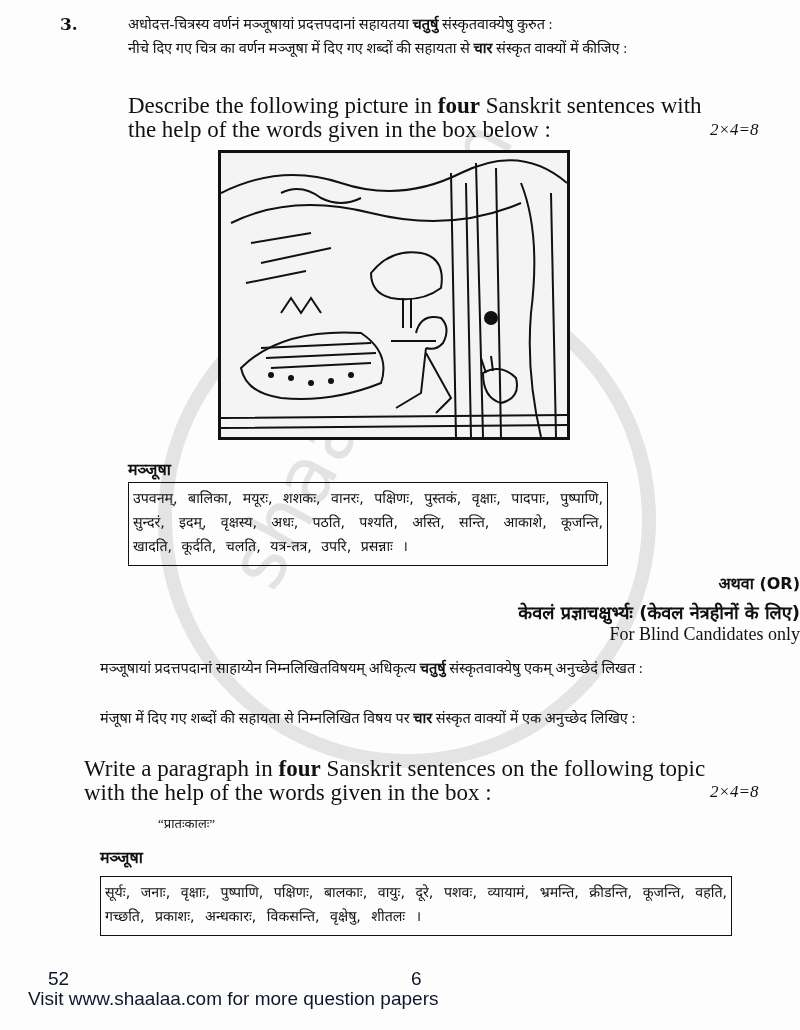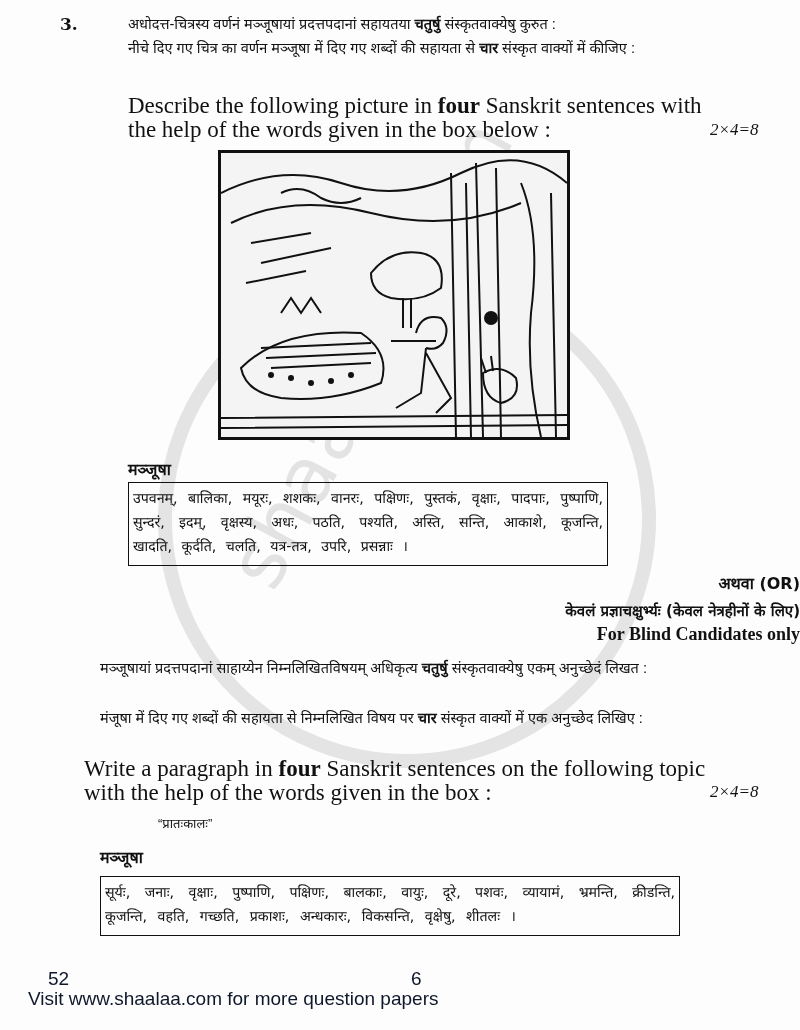--- a/index.html
+++ b/index.html
@@ -11,21 +11,21 @@
       position: absolute; left: 158px; top: 270px; width: 470px; height: 470px;
       border: 14px solid rgba(180,180,180,0.35); border-radius: 50%; pointer-events: none;
     }
     .wm-text {
       position: absolute; left: 210px; top: 560px; font-family: "DejaVu Sans", sans-serif;
       font-size: 78px; color: rgba(170,170,170,0.30); transform: rotate(-62deg);
       transform-origin: left top; letter-spacing: 2px; pointer-events: none; white-space: nowrap;
     }
     .abs { position: absolute; }
     .qnum { left: 60px; top: 14px; font-weight: bold; font-size: 17px; font-family: "DejaVu Serif", serif; }
-    .hi { font-family: Liberation Sans, sans-serif; font-size: 14.5px; line-height: 24px; }
+    .hi { font-family: Liberation Serif, serif; font-size: 14.5px; line-height: 24px; }
     .en { font-size: 23px; line-height: 24px; }
     b { font-weight: bold; }
     .marks { font-style: italic; font-size: 17px; }
     .picture {
       left: 218px; top: 150px; width: 352px; height: 290px; border: 3px solid #111; background: #f4f4f4;
       box-sizing: border-box;
     }
     .picture svg { width: 100%; height: 100%; display: block; }
     .box-title { font-family: "DejaVu Sans", sans-serif; font-weight: bold; font-size: 16px; text-align: left; }
     .wordbox {
@@ -87,36 +87,36 @@
         <circle cx="50" cy="222" r="3"></circle>
       <circle cx="270" cy="165" r="7"></circle>
     </g>
   </svg>
 </div>
 
 <div class="abs box-title" style="left:128px; top:458px; width:584px;">मञ्जूषा</div>
 <div class="abs wordbox" style="left:128px; top:482px; width:480px; height:84px;">उपवनम्, बालिका, मयूरः, शशकः, वानरः, पक्षिणः, पुस्तकं, वृक्षाः, पादपाः, पुष्पाणि, सुन्दरं, इदम्, वृक्षस्य, अधः, पठति, पश्यति, अस्ति, सन्ति, आकाशे, कूजन्ति, खादति, कूर्दति, चलति, यत्र-तत्र, उपरि, प्रसन्नाः ।</div>
 
 <div class="abs center" style="left:0; top:572px; width:800px; font-weight:bold; font-size:16px; font-family:'DejaVu Sans', sans-serif;">अथवा (OR)</div>
-<div class="abs center" style="left:0; top:600px; width:800px; font-weight:bold; font-size:15px; font-family:'DejaVu Sans', sans-serif;">केवलं प्रज्ञाचक्षुर्भ्यः (केवल नेत्रहीनों के लिए)</div>
-<div class="abs center" style="left:0; top:624px; width:800px; font-weight:bold; font-size:18px;">For Blind Candidates only</div>
+<div class="abs center" style="left:0; top:600px; width:800px; font-weight:bold; font-size:18px; font-family:'DejaVu Sans', sans-serif;">केवलं प्रज्ञाचक्षुर्भ्यः (केवल नेत्रहीनों के लिए)</div>
+<div class="abs center" style="left:0; top:624px; width:800px; font-weight:normal; font-size:18px;">For Blind Candidates only</div>
 
 <div class="abs hi" style="left:100px; top:656px; width:643px; text-align:justify;">
   <span>मञ्जूषायां प्रदत्तपदानां साहाय्येन निम्नलिखितविषयम् अधिकृत्य </span><b>चतुर्षु</b><span> संस्कृतवाक्येषु एकम् अनुच्छेदं लिखत :</span>
 </div>
 
 <div class="abs hi" style="left:100px; top:706px; width:643px; text-align:justify;">
   <span>मंजूषा में दिए गए शब्दों की सहायता से निम्नलिखित विषय पर </span><b>चार</b><span> संस्कृत वाक्यों में एक अनुच्छेद लिखिए :</span>
 </div>
 
 <div class="abs en" style="left:84px; top:757px; width:635px;">
   <span>Write a paragraph in </span><b>four</b><span> Sanskrit sentences on the following topic with the help of the words given in the box :</span>
 </div>
 <div class="abs marks" style="left:710px; top:782px;">2×4=8</div>
 
 <div class="abs hi" style="left:148px; top:812px; font-size:13px;margin-left:10px;">“प्रातःकालः”</div>
 
 <div class="abs box-title" style="left:100px; top:846px; width:650px;">मञ्जूषा</div>
-<div class="abs wordbox" style="left:100px; top:876px; width:580px; height:60px; word-spacing:6px;">सूर्यः, जनाः, वृक्षाः, पुष्पाणि, पक्षिणः, बालकाः, वायुः, दूरे, पशवः, व्यायामं, भ्रमन्ति, क्रीडन्ति, कूजन्ति, वहति, गच्छति, प्रकाशः, अन्धकारः, विकसन्ति, वृक्षेषु, शीतलः ।</div>
+<div class="abs wordbox" style="left:100px; top:876px; width:632px; height:60px; word-spacing:6px;">सूर्यः, जनाः, वृक्षाः, पुष्पाणि, पक्षिणः, बालकाः, वायुः, दूरे, पशवः, व्यायामं, भ्रमन्ति, क्रीडन्ति, कूजन्ति, वहति, गच्छति, प्रकाशः, अन्धकारः, विकसन्ति, वृक्षेषु, शीतलः ।</div>
 
 <div class="abs footer" style="left:48px; top:968px;">52</div>
 <div class="abs footer" style="left:411px; top:968px;">6</div>
 <div class="abs footer" style="left:28px; top:988px;">Visit www.shaalaa.com for more question papers</div>
 
 </body></html>

